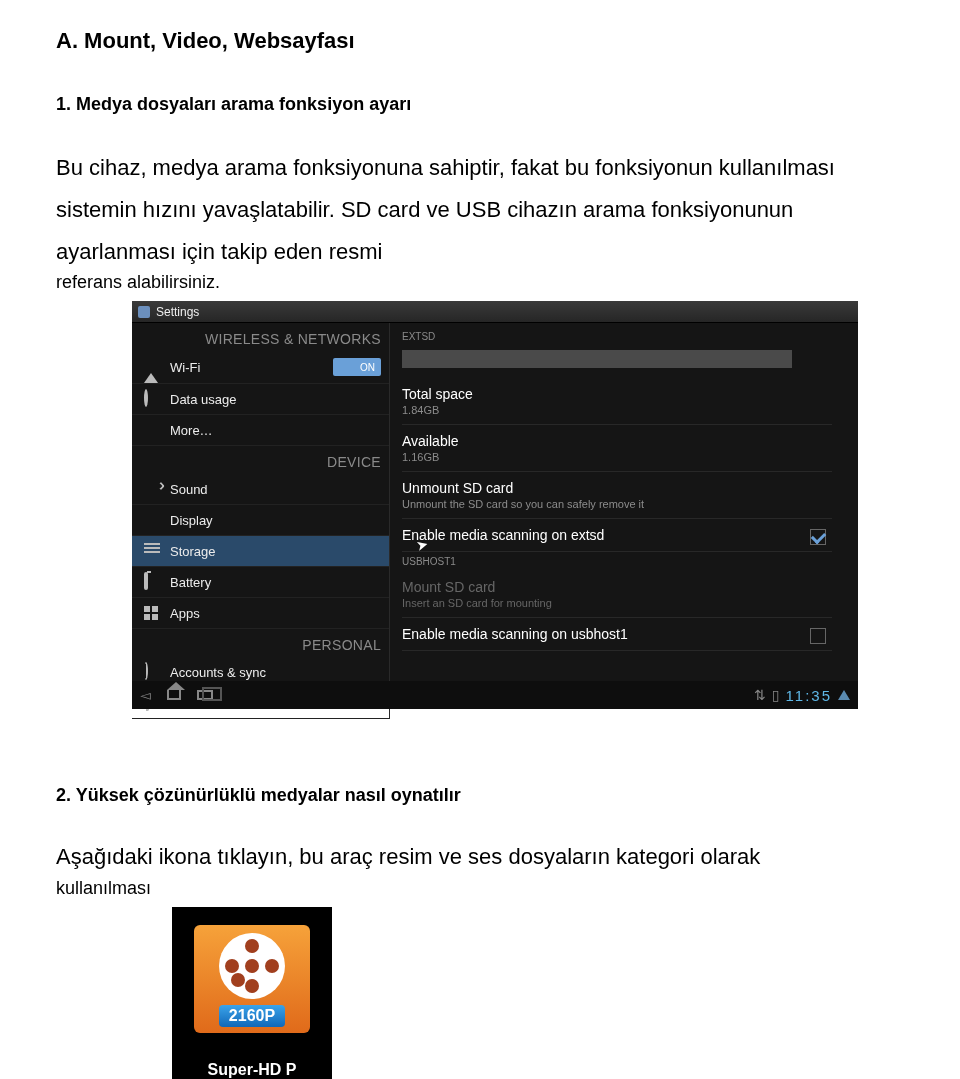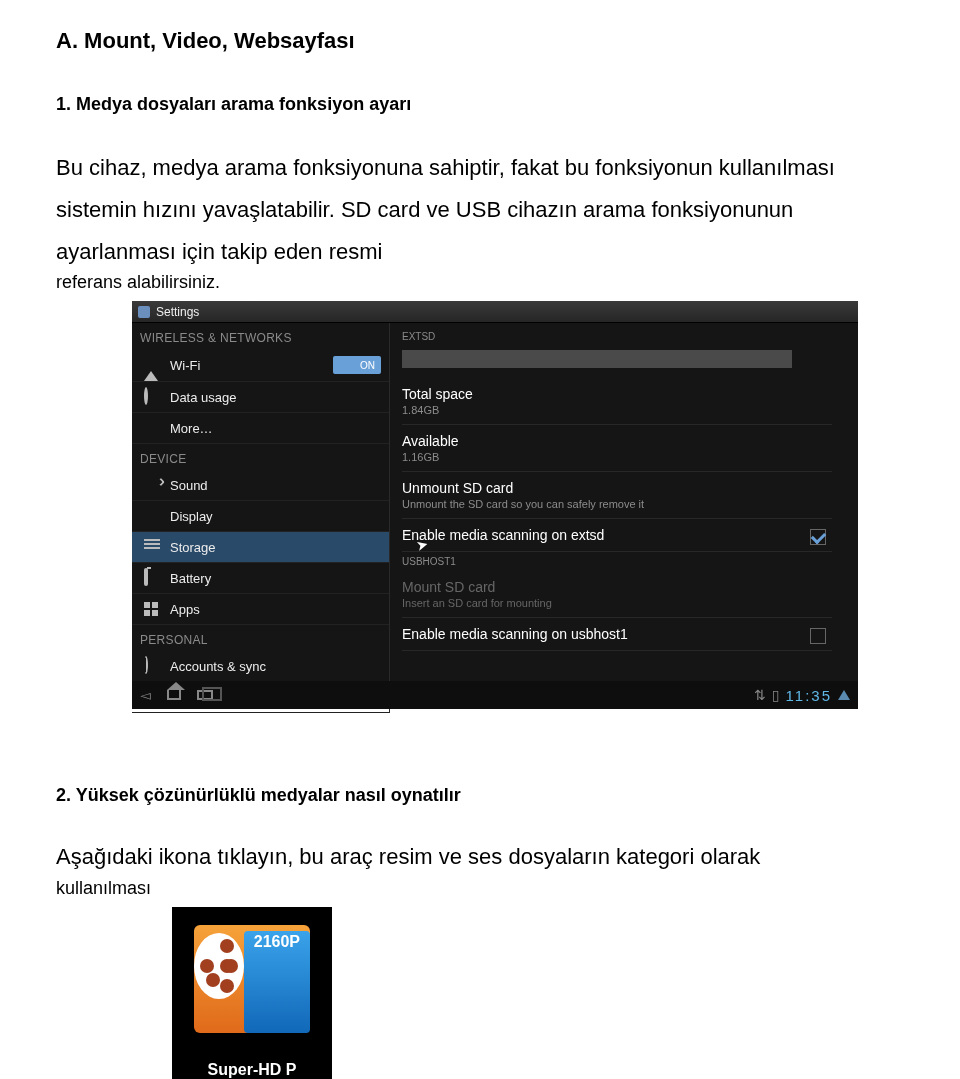--- a/index.html
+++ b/index.html
@@ -38,21 +38,21 @@
     padding-left: 6px;
     gap: 6px;
   }
   .top-sq { width: 12px; height: 12px; background: #6b8fbd; border-radius: 2px; display: inline-block; }
   .topbar-title { font-size: 12px; color: #eee; }
 
   .cols { display: flex; }
   .leftcol { width: 258px; border-right: 1px solid #2a2a2a; }
   .rightcol { flex: 1; padding-left: 12px; padding-top: 4px; }
 
-  .sect-hdr { font-size: 12px; color: #8a8a8a; padding: 8px 8px 4px 8px; letter-spacing: 0.3px; }
+  .sect-hdr { font-size: 14px; color: #8a8a8a; padding: 8px 8px 4px 8px; letter-spacing: 0.3px; text-align: right; }
   .menu-row {
     display: flex; align-items: center; padding: 7px 8px 7px 12px;
     border-bottom: 1px solid #222;
   }
   .menu-row.sel { background: #2a4a6a; }
   .menu-ico {
     width: 16px; height: 16px; margin-right: 10px;
     display: inline-block; position: relative;
   }
   
@@ -117,21 +117,21 @@
   .heading-2 { font-size: 18px; font-weight: bold; margin: 36px 0 30px 0; }
 
   
   .media-icon-wrap {
     width: 160px; height: 180px; background: #000; margin-left: 116px;
     position: relative; font-family: Arial;
   }
   .mi-inner {
     position: absolute; top: 18px; left: 22px; width: 116px; height: 108px;
     background: linear-gradient(#f6a23a,#e06a1a); border-radius: 6px;
-    display: flex; flex-direction: row; 
+    display: flex; flex-direction: column; align-items: center;
   }
   .reel {
     width: 66px; height: 66px; background: #fff; border-radius: 50%;
     margin-top: 8px; position: relative;
   }
   .reel .hub { position:absolute; top:26px; left:26px; width:14px;height:14px;background:#a13f1e;border-radius:50%; }
   .reel span { position:absolute; width:14px;height:14px;background:#a13f1e;border-radius:50%; }
   .reel span:nth-child(2){top:6px;left:26px;}
   .reel span:nth-child(3){top:26px;left:6px;}
   .reel span:nth-child(4){top:26px;right:6px;}

